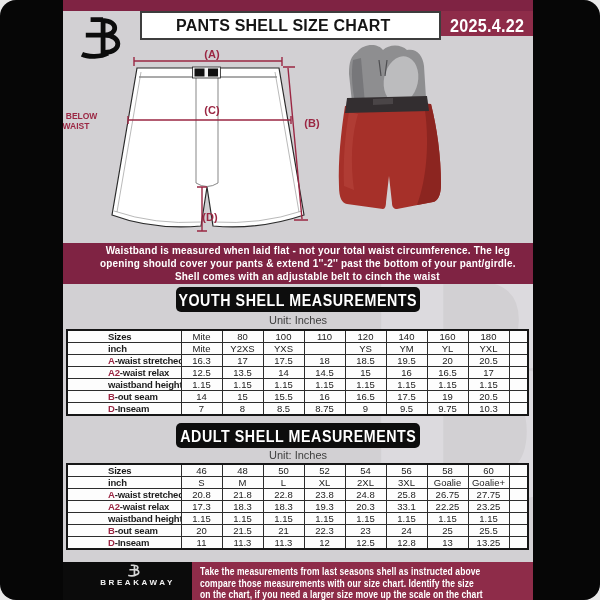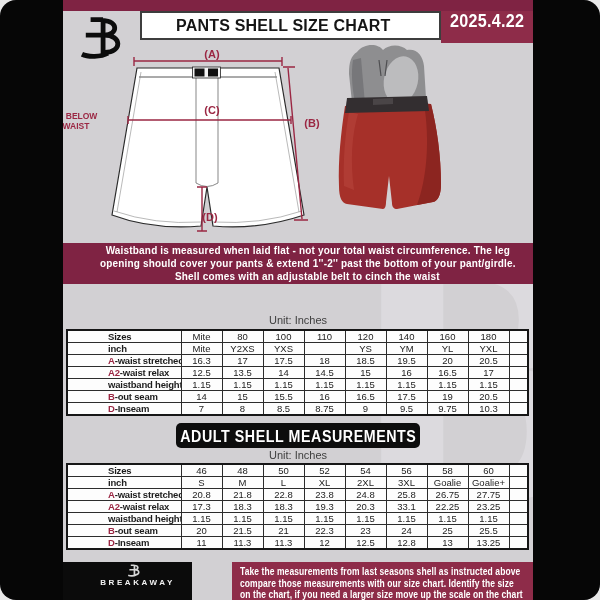--- a/index.html
+++ b/index.html
@@ -19,22 +19,22 @@
   }
 
   .logo-head { position:absolute; left:74px; top:12px; z-index:5; }
   .title-box {
     position:absolute; left:140px; top:11px; width:301px; height:29px; box-sizing:border-box;
     background:#ffffff; border:2px solid #3d3d3d; z-index:5;
     display:flex; align-items:center; padding-left:34px;
     font-size:16px; font-weight:600; color:#151515; letter-spacing:0.2px; white-space:nowrap;
   }
   .date-box {
-    position:absolute; left:441px; top:11px; width:92px; height:32px; background:#8e2c49; z-index:5;
-    display:flex; align-items:flex-start; justify-content:center;
+    position:absolute; left:441px; top:11px; width:92px; height:25px; background:#8e2c49; z-index:5;
+    display:flex; align-items:flex-end; justify-content:center;
     color:#fff; font-size:17px; font-weight:700; letter-spacing:0.3px;
   }
   .date-box .stretch { transform:scaleY(1.12) scaleX(0.95); }
 
   .diagram-svg { position:absolute; left:95px; top:44px; z-index:1; }
   .meas-label {
     position:absolute; z-index:2; color:#9b2743; font-weight:700; font-size:11px;
     width:26px; text-align:center; line-height:11px;
   }
   .waist-note {
@@ -84,21 +84,21 @@
   .footer-black {
     position:absolute; left:63px; top:562px; width:129px; height:38px; background:#0b0b0b; z-index:5;
     display:flex; align-items:center; padding-left:14px; box-sizing:border-box;flex-direction:column;
   }
   .footer-brand {
     color:#f2f2f2; font-weight:700; font-size:8px; letter-spacing:2.6px; margin-left:6px; white-space:nowrap;
   }
   .footer-maroon {
     position:absolute; left:192px; top:562px; width:341px; height:38px; background:#8e2c49; z-index:5;
     box-sizing:border-box; padding:4px 0 0 8px;
-    color:#fff; font-weight:700; font-size:10px; line-height:11.5px;margin-left:40px;
+    color:#fff; font-weight:700; font-size:10px; line-height:11.5px;
   }
   .footer-maroon div { white-space:nowrap; transform:scaleX(0.85); transform-origin:left; letter-spacing:0.1px; }
 </style>
 </head>
 <body>
 
 <div class="page">
 
   <div class="watermark">B</div>
 
@@ -163,20 +163,23 @@
     <path d="M12,58 L92,56 L94,71 L10,73 Z" fill="#332e30"></path>
     <path d="M38,59 L58,58 L58,64 L38,65 Z" fill="#4a4547"></path>
   </svg>
 
   <div class="banner">
     <div>Waistband is measured when laid flat - not your total waist circumference. The leg</div>
     <div>opening should cover your pants &amp; extend 1''-2'' past the bottom of your pant/girdle.</div>
     <div>Shell comes with an adjustable belt to cinch the waist</div>
   </div>
 
+  <div class="section-title" style="top:287px;">
+    <span class="stretch">YOUTH SHELL MEASUREMENTS</span>
+  </div>
   <div class="unit-line" style="top:314px;">Unit: Inches</div>
   <table class="tbl" style="top:329px;">
     <colgroup>
       <col style="width:114px;">
       <col style="width:41px;">
         <col style="width:41px;">
         <col style="width:41px;">
         <col style="width:41px;">
       <col style="width:41px;">
         <col style="width:41px;">

